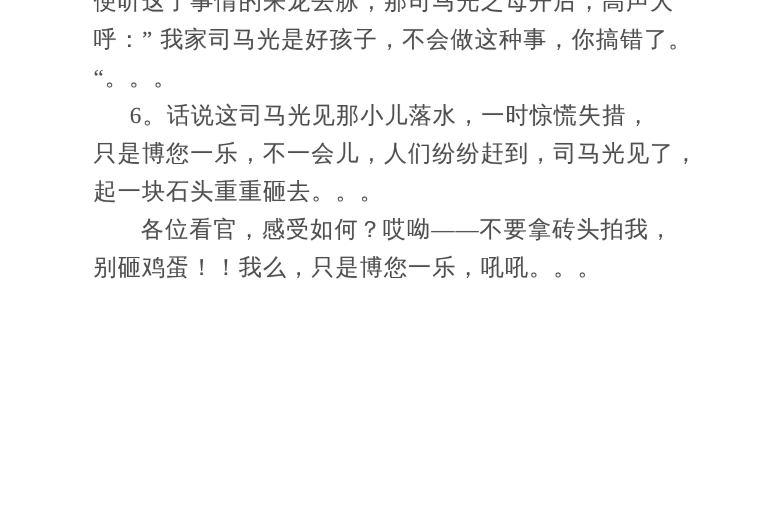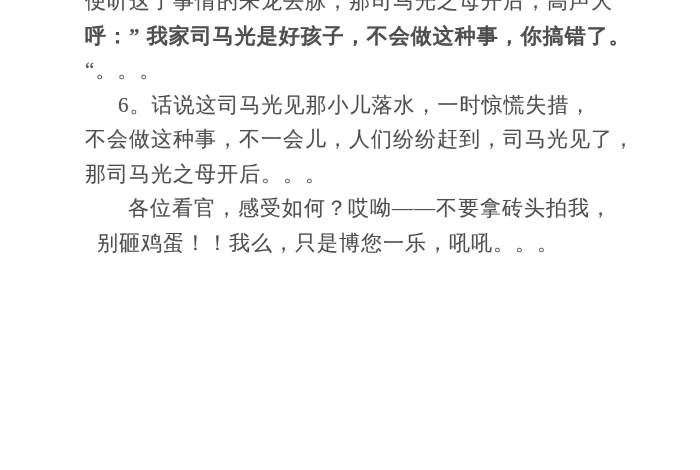--- a/index.html
+++ b/index.html
@@ -33,21 +33,21 @@
     height: 34.5px;
     white-space: nowrap;
   }
 </style>
 </head>
 <body>
 
 <div class="page">
   <div class="doc" id="doc" style="color: rgb(79, 79, 79);">
       <div class="text-line" style="padding-left: 0px;">便听这了事情的来龙去脉，那司马光之母开后，高声大</div>
-      <div class="text-line" style="padding-left: 0px; font-weight: bold;">呼：” 我家司马光是好孩子，不会做这种事，你搞错了。</div>
+      <div class="text-line" style="padding-left: 0px;">呼：” 我家司马光是好孩子，不会做这种事，你搞错了。</div>
       <div class="text-line" style="padding-left: 0px;">“。。。</div>
       <div class="text-line" style="padding-left: 33px;">6。话说这司马光见那小儿落水，一时惊慌失措，</div>
-      <div class="text-line" style="padding-left: 0px;">不会做这种事，不一会儿，人们纷纷赶到，司马光见了，</div>
-      <div class="text-line" style="padding-left: 0px;">那司马光之母开后。。。</div>
+      <div class="text-line" style="padding-left: 0px;">只是博您一乐，不一会儿，人们纷纷赶到，司马光见了，</div>
+      <div class="text-line" style="padding-left: 0px;">起一块石头重重砸去。。。</div>
       <div class="text-line" style="padding-left: 43px;">各位看官，感受如何？哎呦——不要拿砖头拍我，</div>
-      <div class="text-line" style="padding-left: 0px; margin-left: 12px;">别砸鸡蛋！！我么，只是博您一乐，吼吼。。。</div>
+      <div class="text-line" style="padding-left: 0px;">别砸鸡蛋！！我么，只是博您一乐，吼吼。。。</div>
     </div>
 </div>
 
 </body></html>

